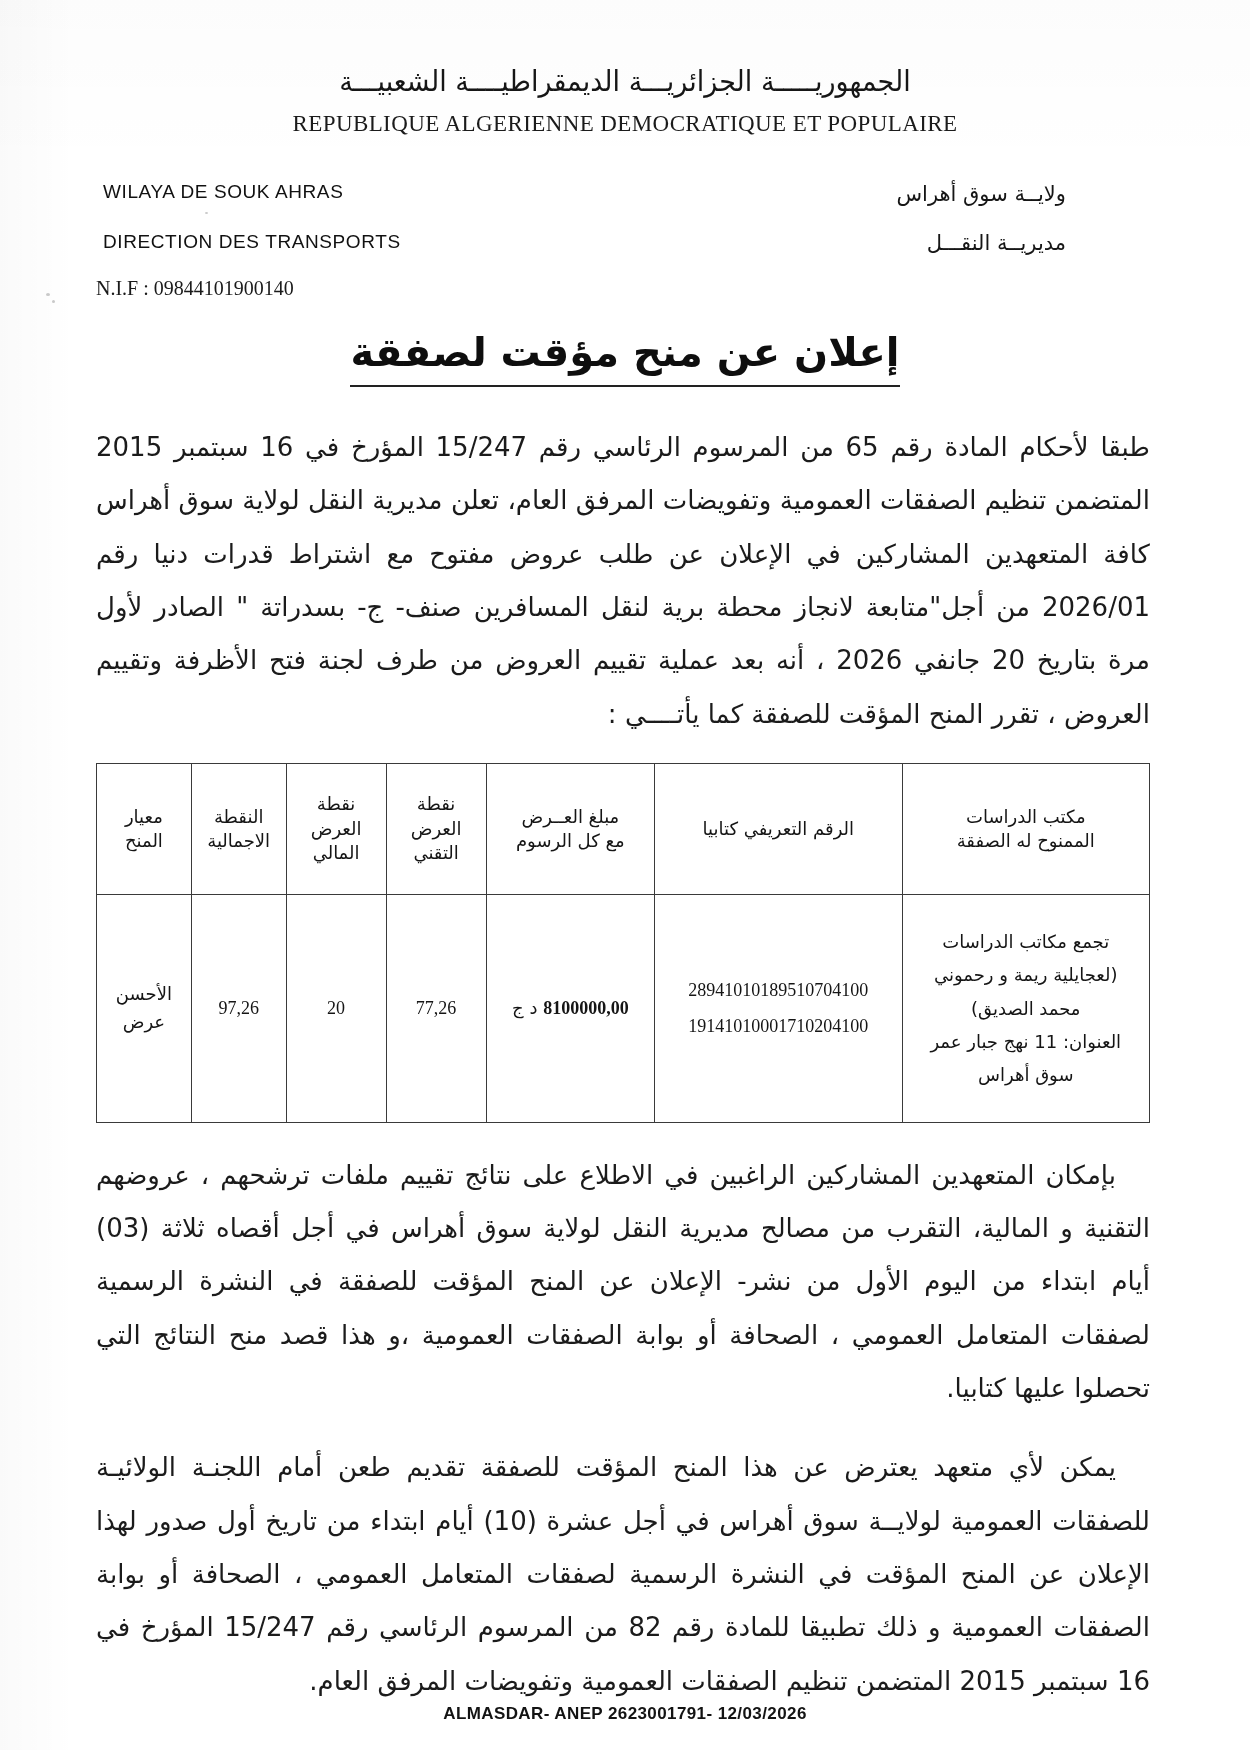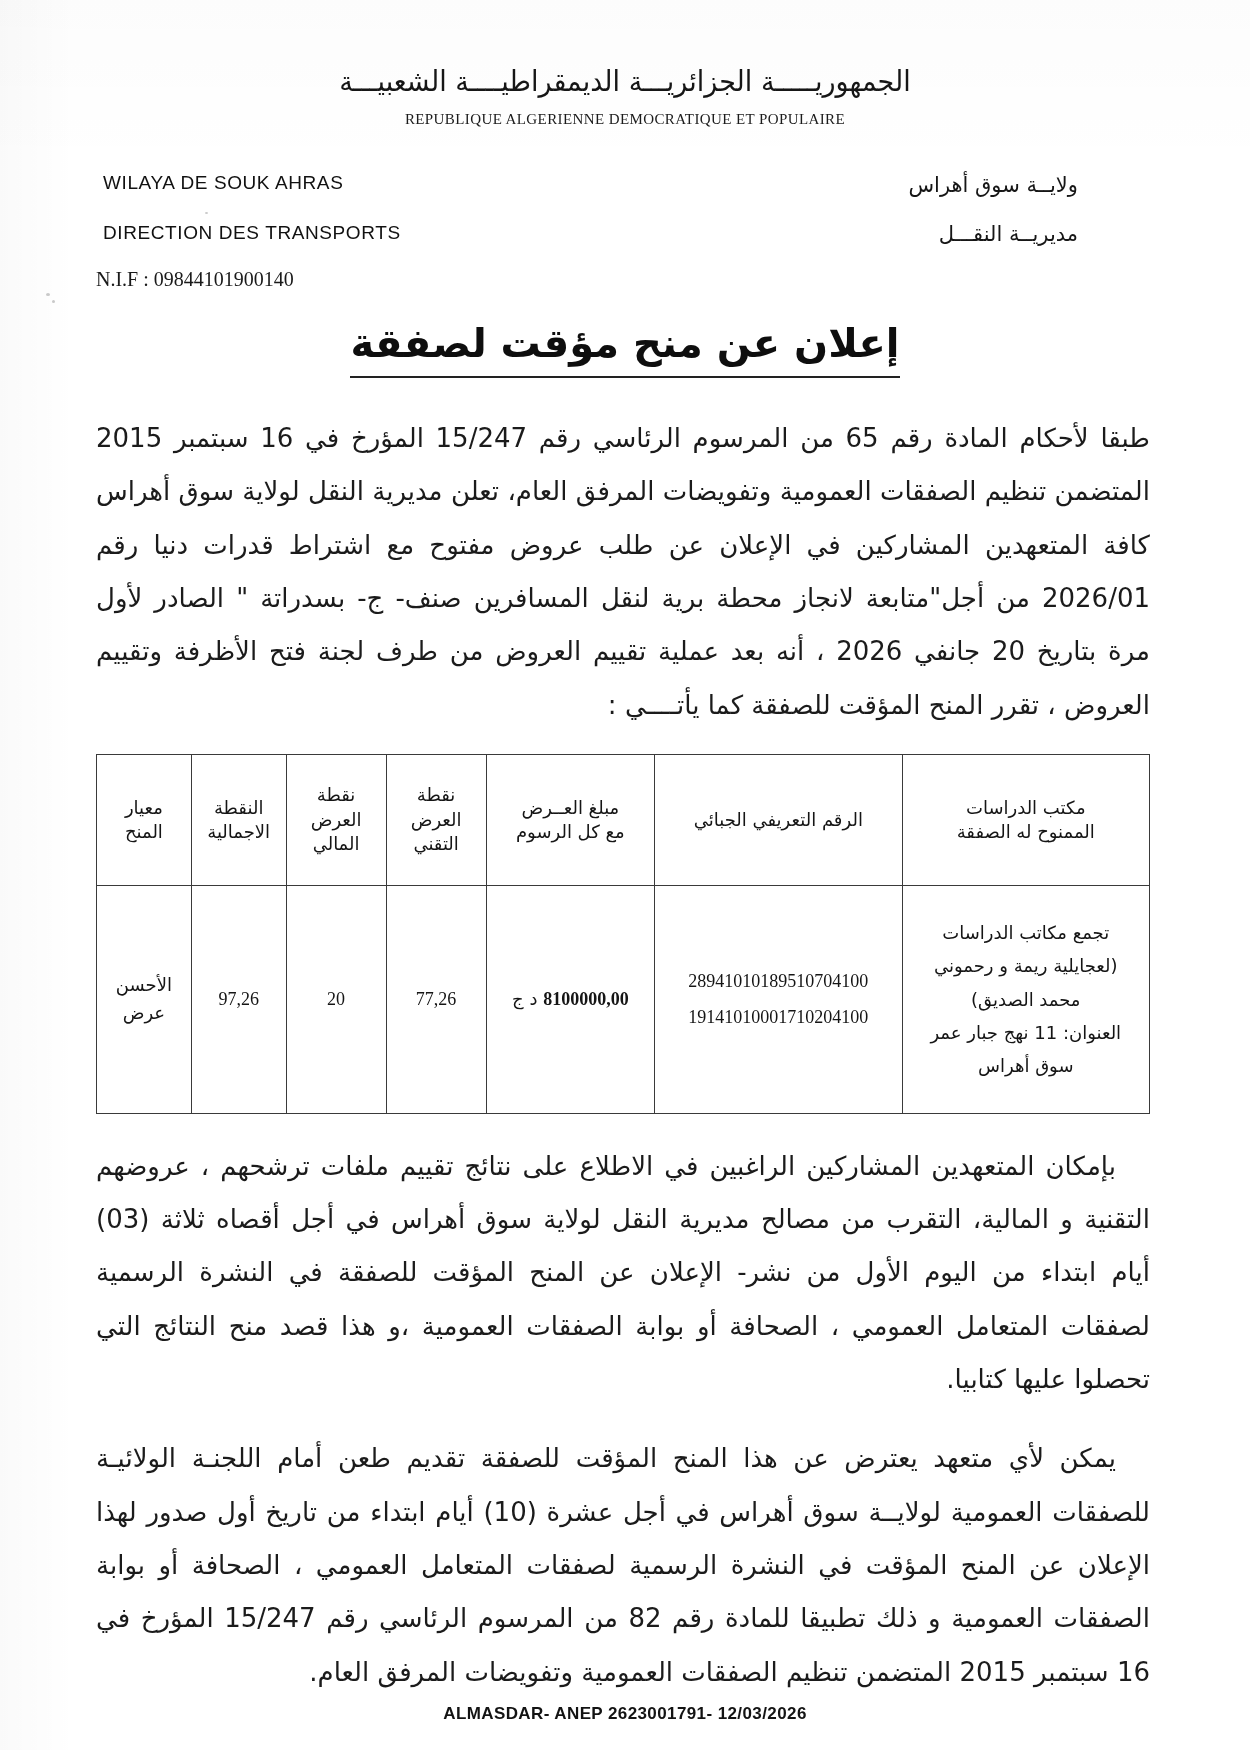--- a/index.html
+++ b/index.html
@@ -34,21 +34,21 @@
     direction: rtl;
     font-size: 27px;
     letter-spacing: 1px;
     color: #161616;
     line-height: 1.3;
     transform: scaleY(1.05);
   }
   .nat-fr {
     margin-top: 12px;
     font-family: "Liberation Serif", "DejaVu Serif", serif;
-    font-size: 15px;
+    font-size: 23px;
     letter-spacing: 0.4px;
     color: #1b1b1b;
   }
 
   
   .office-block {
     position: relative;
     margin-top: 44px;
     height: 130px;
   }
@@ -65,21 +65,21 @@
   .office-nif {
     position: absolute;
     left: 96px;
     top: 96px;
     font-family: "Liberation Serif", "DejaVu Serif", serif;
     font-size: 20px;
     color: #1a1a1a;
   }
   .office-ar {
     position: absolute;
-    right: 172px;
+    right: 184px;
     top: 2px;
     direction: rtl;
     text-align: right;
     font-family: "DejaVu Sans", "Liberation Sans", sans-serif;
     font-size: 21px;
     color: #161616;
     line-height: 1.1;
   }
   .office-ar .line2 { margin-top: 26px; }
 
@@ -250,21 +250,21 @@
           <col class="c-fin">
           <col class="c-total">
           <col class="c-crit">
       </colgroup>
       <thead>
         <tr>
           <th>
             <div>مكتب الدراسات</div>
             <div>الممنوح له الصفقة</div>
           </th>
-          <th>الرقم التعريفي الجبائي</th>
+          <th>الرقم التعريفي كتابيا</th>
           <th>
             <div>مبلغ العــرض</div>
             <div>مع كل الرسوم</div>
           </th>
           <th>
             <div>نقطة</div>
             <div>العرض</div>
             <div>التقني</div>
           </th>
           <th>

